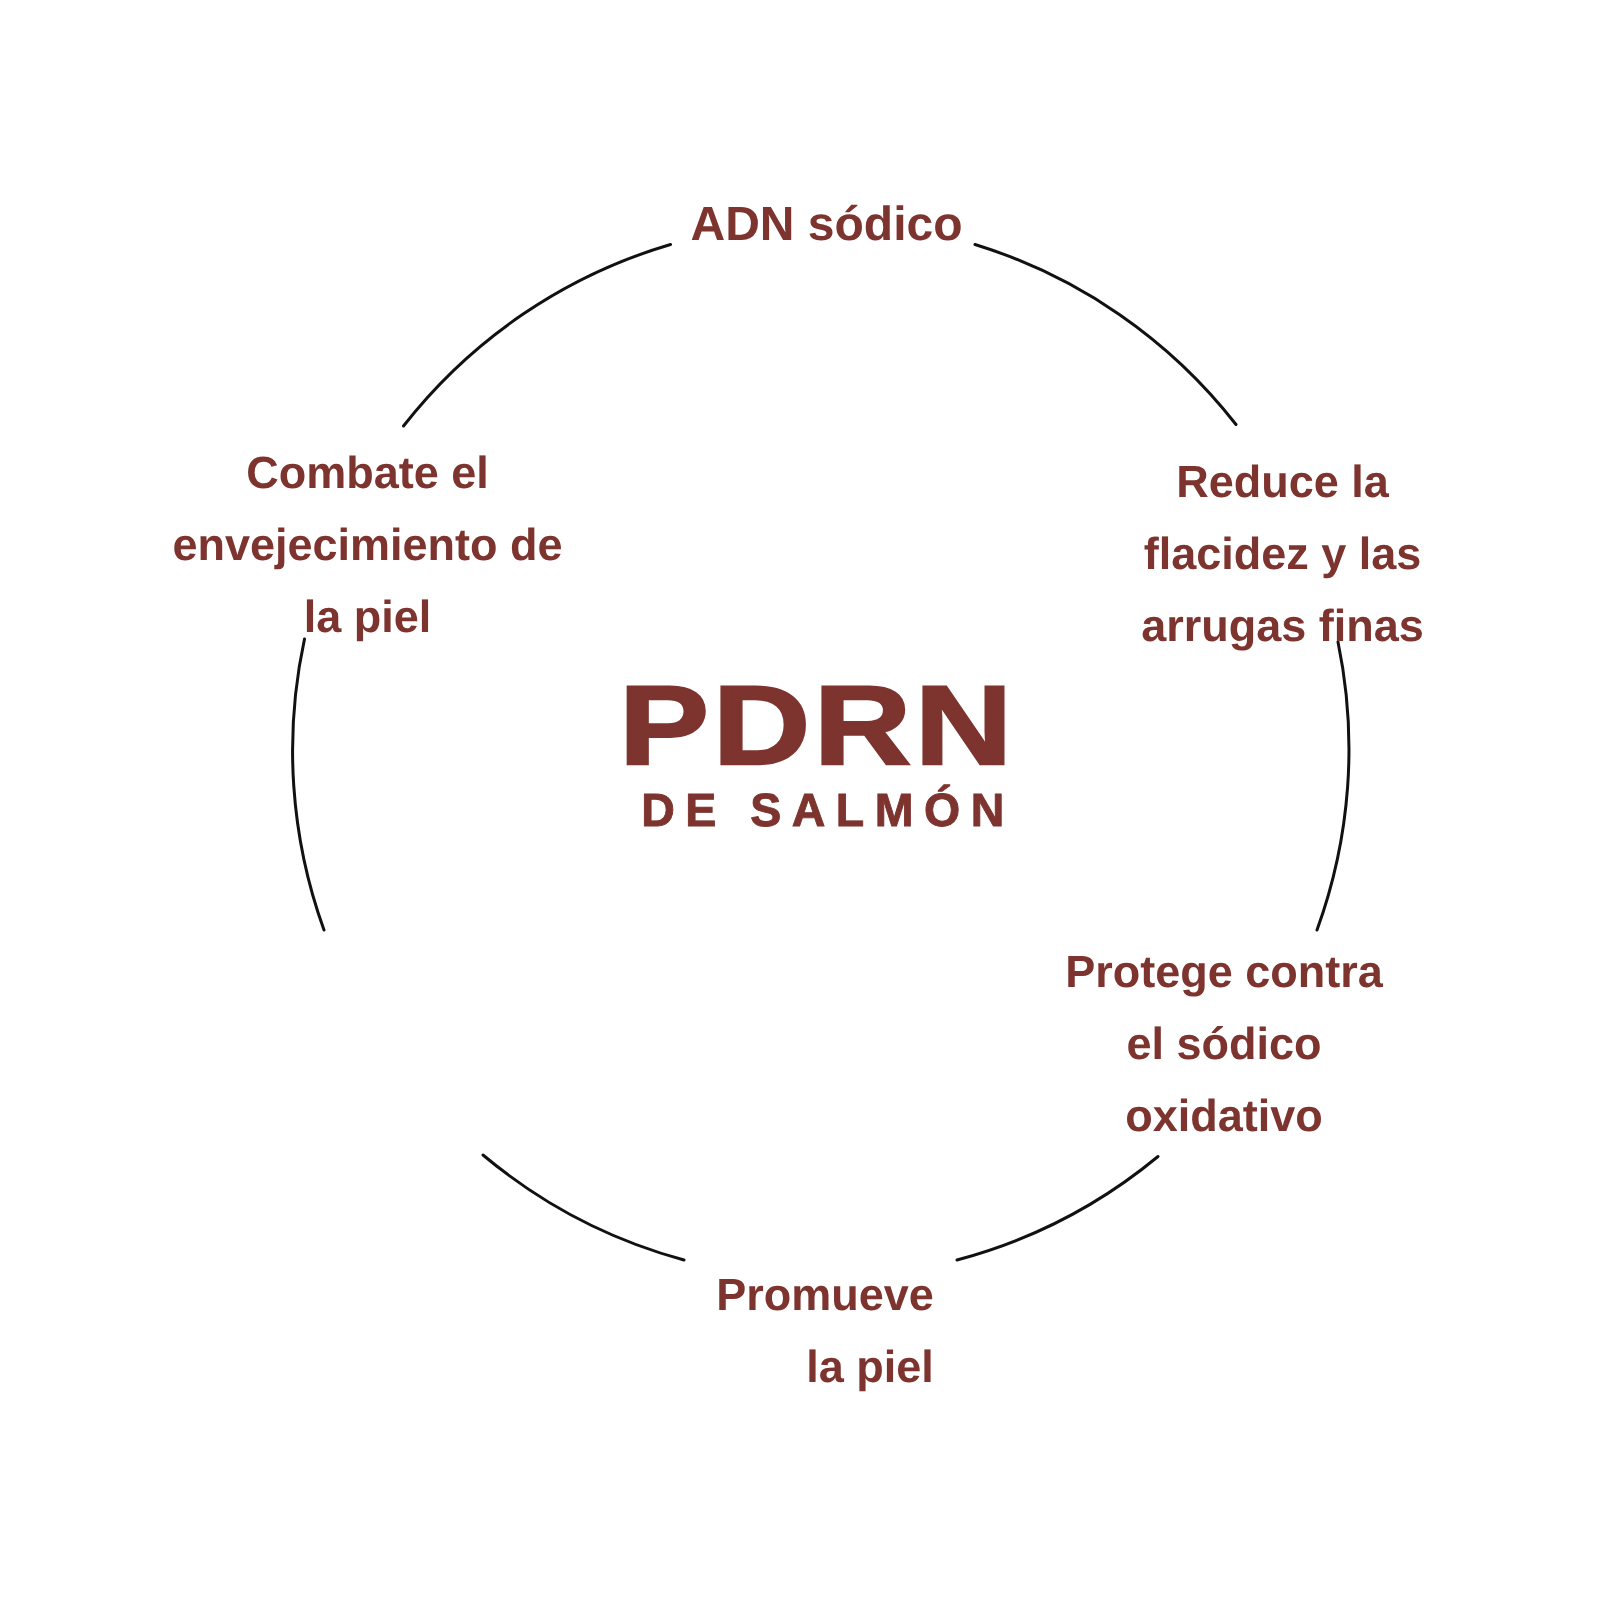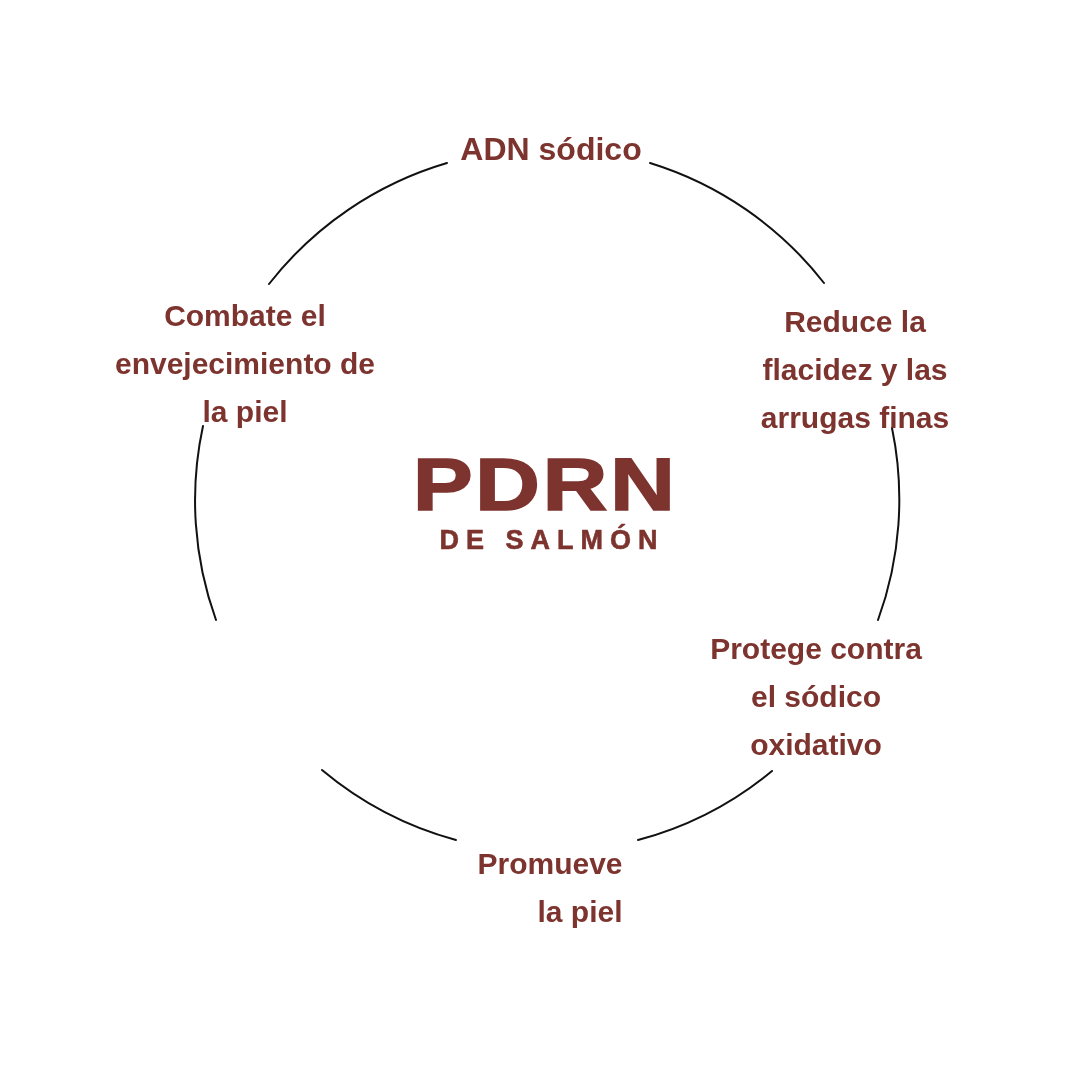--- a/index.html
+++ b/index.html
@@ -54,21 +54,21 @@
     white-space: nowrap;
     -webkit-text-stroke: 1.5px #7D332E;
   }
   .title-subtitle {
     position: absolute;
     left: 552px;
     top: 540px;
     transform: translate(-50%, -50%);
     color: #7D332E;
     font-weight: 800;
-    font-size: 27px;
+    font-size: 31px;
     line-height: 1;
     letter-spacing: 7px;
     white-space: nowrap;
     -webkit-text-stroke: 0.6px #7D332E;
   }
 </style>
 </head>
 <body>
 
 <div id="canvas">

